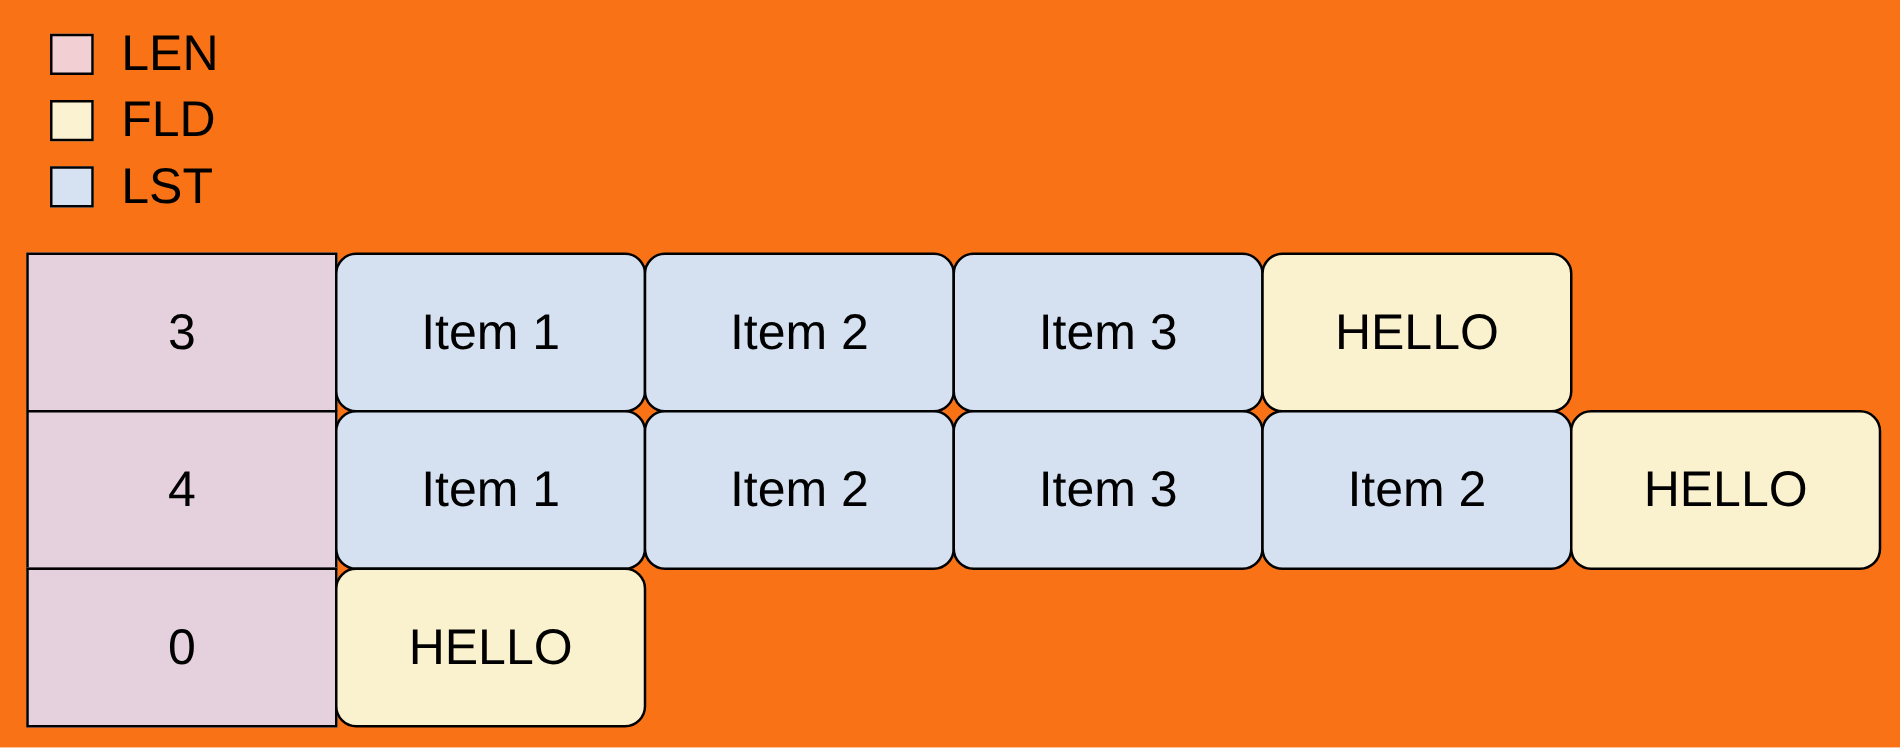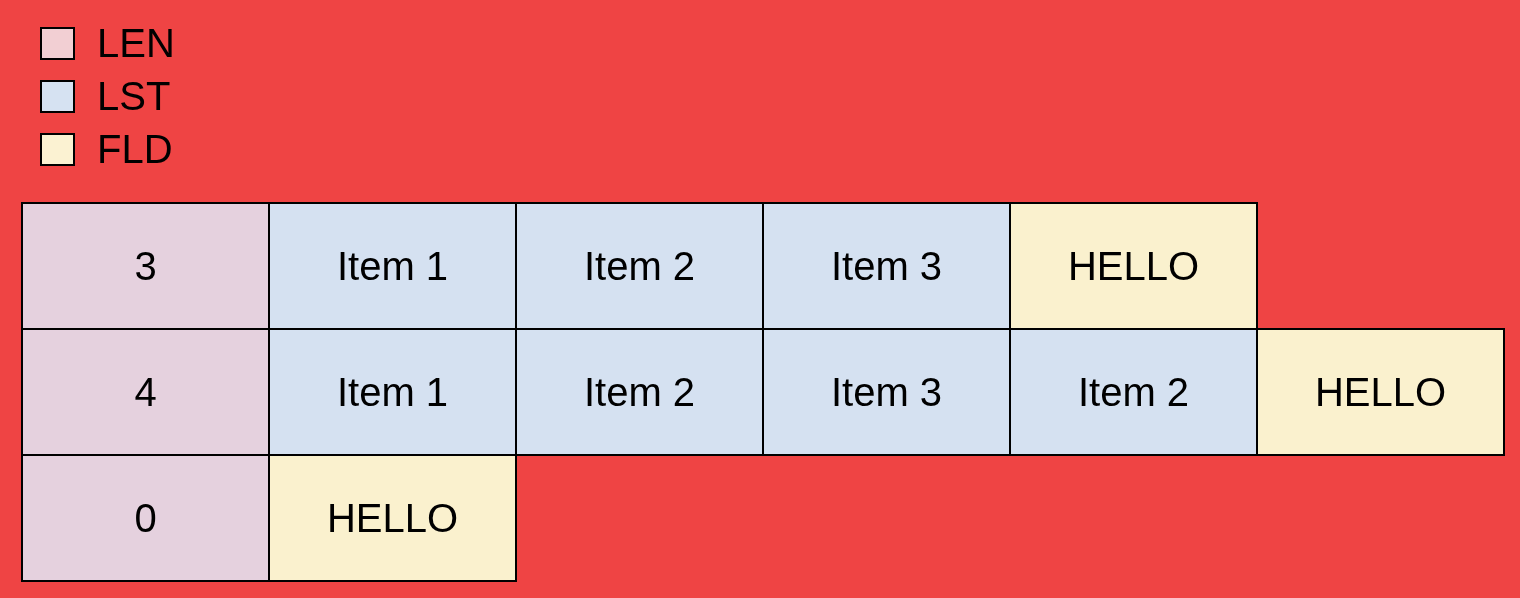--- a/index.html
+++ b/index.html
@@ -9,21 +9,21 @@
     width: 1520px;
     height: 598px;
     font-family: "Liberation Sans", sans-serif;
     color: #000000;
     overflow: hidden;
   }
   .canvas {
     position: relative;
     width: 1520px;
     height: 598px;
-    background: #ef4444;
+    background: #f97316;
   }
   
   .legend {
     position: absolute;
     left: 40px;
     top: 26px;
   }
   .legend-item {
     display: flex;
     align-items: center;
@@ -62,38 +62,39 @@
     border: 2px solid #000000;
     display: flex;
     align-items: center;
     justify-content: center;
     font-size: 40px;
     white-space: nowrap;
     flex: 0 0 auto;
   }
   .cell + .cell {
     margin-left: -2px;
+    border-radius: 17px;
   }
 </style>
 </head>
 <body>
 
 <div class="canvas">
   <div class="legend">
       <div class="legend-item">
         <span class="legend-swatch" style="background: rgb(242, 207, 211);"></span>
         <span class="legend-label">LEN</span>
       </div>
       <div class="legend-item">
+        <span class="legend-swatch" style="background: rgb(251, 242, 210);"></span>
+        <span class="legend-label">FLD</span>
+      </div>
+      <div class="legend-item">
         <span class="legend-swatch" style="background: rgb(214, 226, 242);"></span>
         <span class="legend-label">LST</span>
-      </div>
-      <div class="legend-item">
-        <span class="legend-swatch" style="background: rgb(251, 242, 210);"></span>
-        <span class="legend-label">FLD</span>
       </div>
     </div>
   <div class="grid">
       <div class="grid-row">
         <div class="cell" style="background: rgb(229, 209, 222); border-color: rgb(0, 0, 0);">3</div>
         <div class="cell" style="background: rgb(213, 225, 241); border-color: rgb(0, 0, 0);">Item 1</div>
         <div class="cell" style="background: rgb(213, 225, 241); border-color: rgb(0, 0, 0);">Item 2</div>
         <div class="cell" style="background: rgb(213, 225, 241); border-color: rgb(0, 0, 0);">Item 3</div>
         <div class="cell" style="background: rgb(250, 241, 206); border-color: rgb(0, 0, 0);">HELLO</div>
       </div>

